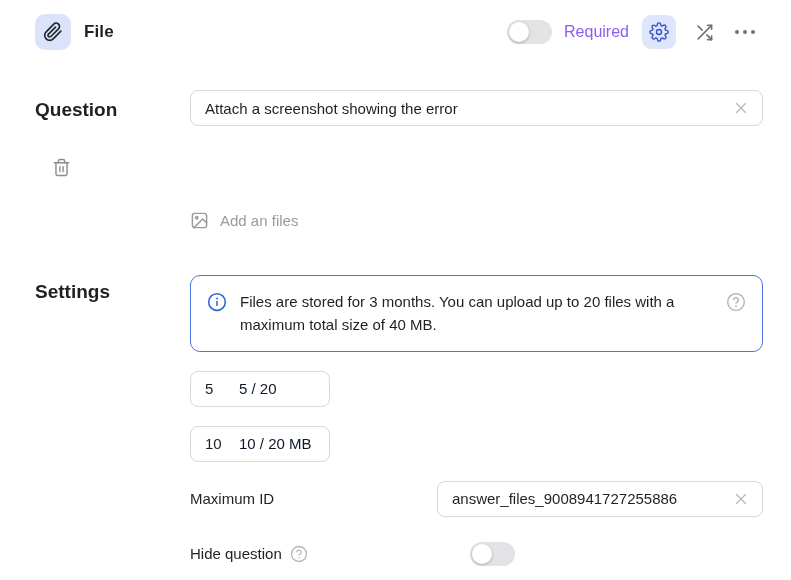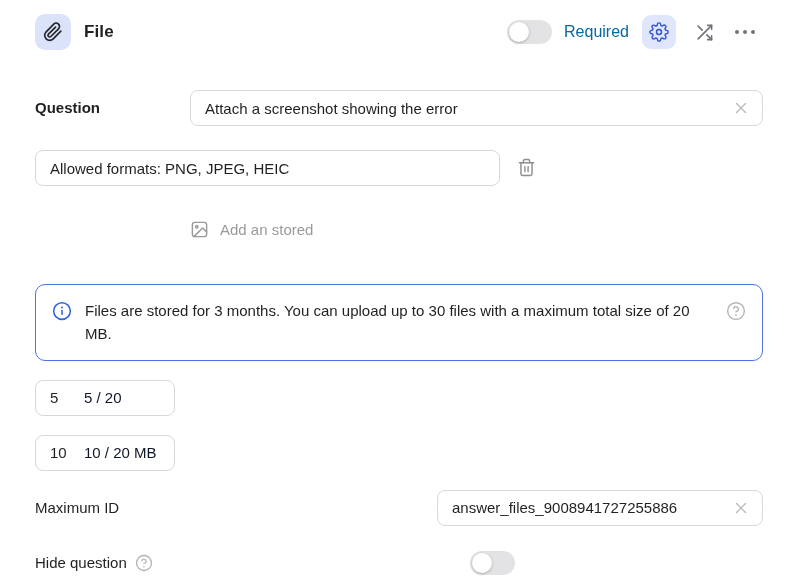--- a/index.html
+++ b/index.html
@@ -13,34 +13,34 @@
   .qtype-badge { width: 36px; height: 36px; background: #dbe3fb; border-radius: 10px;
                  display: flex; align-items: center; justify-content: center; color: #24262a; }
   .hdr-title { margin-left: 13px; font-size: 17px; font-weight: 700; letter-spacing: .1px; }
   .hdr-spacer { flex: 1; }
 
   .toggle { width: 45px; height: 24px; border-radius: 13px; background: #e3e3e5;
             position: relative; cursor: pointer; flex-shrink: 0; }
   .toggle .knob { position: absolute; top: 2px; left: 2px; width: 20px; height: 20px;
                   background: #ffffff; border-radius: 50%;
                   box-shadow: 0 1px 3px rgba(0,0,0,.25); }
-  .required-lbl { margin: 0 13px 0 12px; font-size: 16px; color: #0369a1; }
+  .required-lbl { margin: 0 13px 0 12px; font-size: 16px; color: #8b5cf6; }
 
   .icon-btn { display: flex; align-items: center; justify-content: center;
               background: none; border: none; cursor: pointer; color: #6e737b; }
   .icon-btn.active { width: 34px; height: 34px; background: #dfe6fc; border-radius: 9px;
                      color: #3453cd; }
   .gap18 { margin-left: 19px; }
   .dots { display: flex; gap: 4px; margin-left: 21px; }
   .dots i { width: 4px; height: 4px; border-radius: 50%; background: #6e737b; display: block; }
 
   
   .form { padding: 0 28px 0 35px; }
   .row { display: flex; align-items: flex-start; }
-  .row-label { width: 155px; flex-shrink: 0; padding-top: 9px; font-size: 15px; color: #1f2021; }
+  .row-label { width: 155px; flex-shrink: 0; padding-top: 9px; font-size: 19px; color: #1f2021; }
   .row-label.bold { font-weight: 700; }
 
   .t-input { height: 36px; border: 1px solid #d8d8d8; border-radius: 8px; background: #fff;
              display: flex; align-items: center; padding: 0 10px 0 14px; }
   .t-input input { border: none; outline: none; flex: 1; font-size: 15px; color: #1f2021;
                    font-family: inherit; background: transparent; min-width: 0; }
   .clear-x { display: flex; align-items: center; justify-content: center; border: none;
              background: none; color: #b8b8b8; cursor: pointer; padding: 0 2px; }
 
   .row-question { margin-top: 40px; }
@@ -140,23 +140,20 @@
             <svg width="18" height="18" viewBox="0 0 24 24" fill="none" stroke="currentColor" stroke-width="1.7" stroke-linecap="round">
               <line x1="6" y1="6" x2="18" y2="18"></line>
                 <line x1="18" y1="6" x2="6" y2="18"></line>
             </svg>
           </span>
         </button>
       </div>
     </div>
 
     <div class="row row-explanation">
-      <div class="t-input">
-        <input type="text" value="Allowed formats: PNG, JPEG, HEIC" style="">
-      </div>
       <button class="trash-btn">
         <span style="display:flex">
           <svg width="19" height="19" viewBox="0 0 24 24" fill="none" stroke="currentColor" stroke-width="1.8" stroke-linecap="round" stroke-linejoin="round">
             <polyline points="3 6 5 6 21 6"></polyline>
             <path d="M19 6v14a2 2 0 0 1-2 2H7a2 2 0 0 1-2-2V6m3 0V4a2 2 0 0 1 2-2h4a2 2 0 0 1 2 2v2"></path>
             <line x1="10" y1="11" x2="10" y2="17"></line>
               <line x1="14" y1="11" x2="14" y2="17"></line>
           </svg>
         </span>
       </button>
@@ -165,37 +162,38 @@
     <div class="row row-addimg">
       <div class="row-label"></div>
       <button class="addimg-btn">
         <span style="display:flex">
           <svg width="19" height="19" viewBox="0 0 24 24" fill="none" stroke="currentColor" stroke-width="1.8" stroke-linecap="round" stroke-linejoin="round">
             <rect x="3" y="3" width="18" height="18" rx="3"></rect>
             <circle cx="8.5" cy="8.5" r="1.5"></circle>
             <polyline points="21 15 16 10 5 21"></polyline>
           </svg>
         </span>
-        <span>Add an stored</span>
+        <span>Add an files</span>
       </button>
     </div>
 
     <div class="row row-settings">
+      <div class="row-label bold" style="padding-top:6px">Settings</div>
 
       <div class="settings-col">
 
         <div class="info-box">
           <span class="info-ic" style="display:flex">
             <svg width="20" height="20" viewBox="0 0 24 24" fill="none" stroke="currentColor" stroke-width="1.9" stroke-linecap="round" stroke-linejoin="round">
               <circle cx="12" cy="12" r="10"></circle>
               <line x1="12" y1="16" x2="12" y2="11.3"></line>
               <line x1="12" y1="7.8" x2="12.01" y2="7.8" stroke-width="2.4"></line>
             </svg>
           </span>
-          <div class="info-txt">Files are stored for 3 months. You can upload up to 30 files with a maximum total size of 20 MB.</div>
+          <div class="info-txt">Files are stored for 3 months. You can upload up to 20 files with a maximum total size of 40 MB.</div>
           <button class="help-ic">
             <span style="display:flex">
               <svg width="20" height="20" viewBox="0 0 24 24" fill="none" stroke="currentColor" stroke-width="1.7" stroke-linecap="round" stroke-linejoin="round">
                 <circle cx="12" cy="12" r="10"></circle>
                 <path d="M9.09 9a3 3 0 0 1 5.83 1c0 2-3 3-3 3"></path>
                 <line x1="12" y1="17" x2="12.01" y2="17" stroke-width="2.2"></line>
               </svg>
             </span>
           </button>
         </div>

